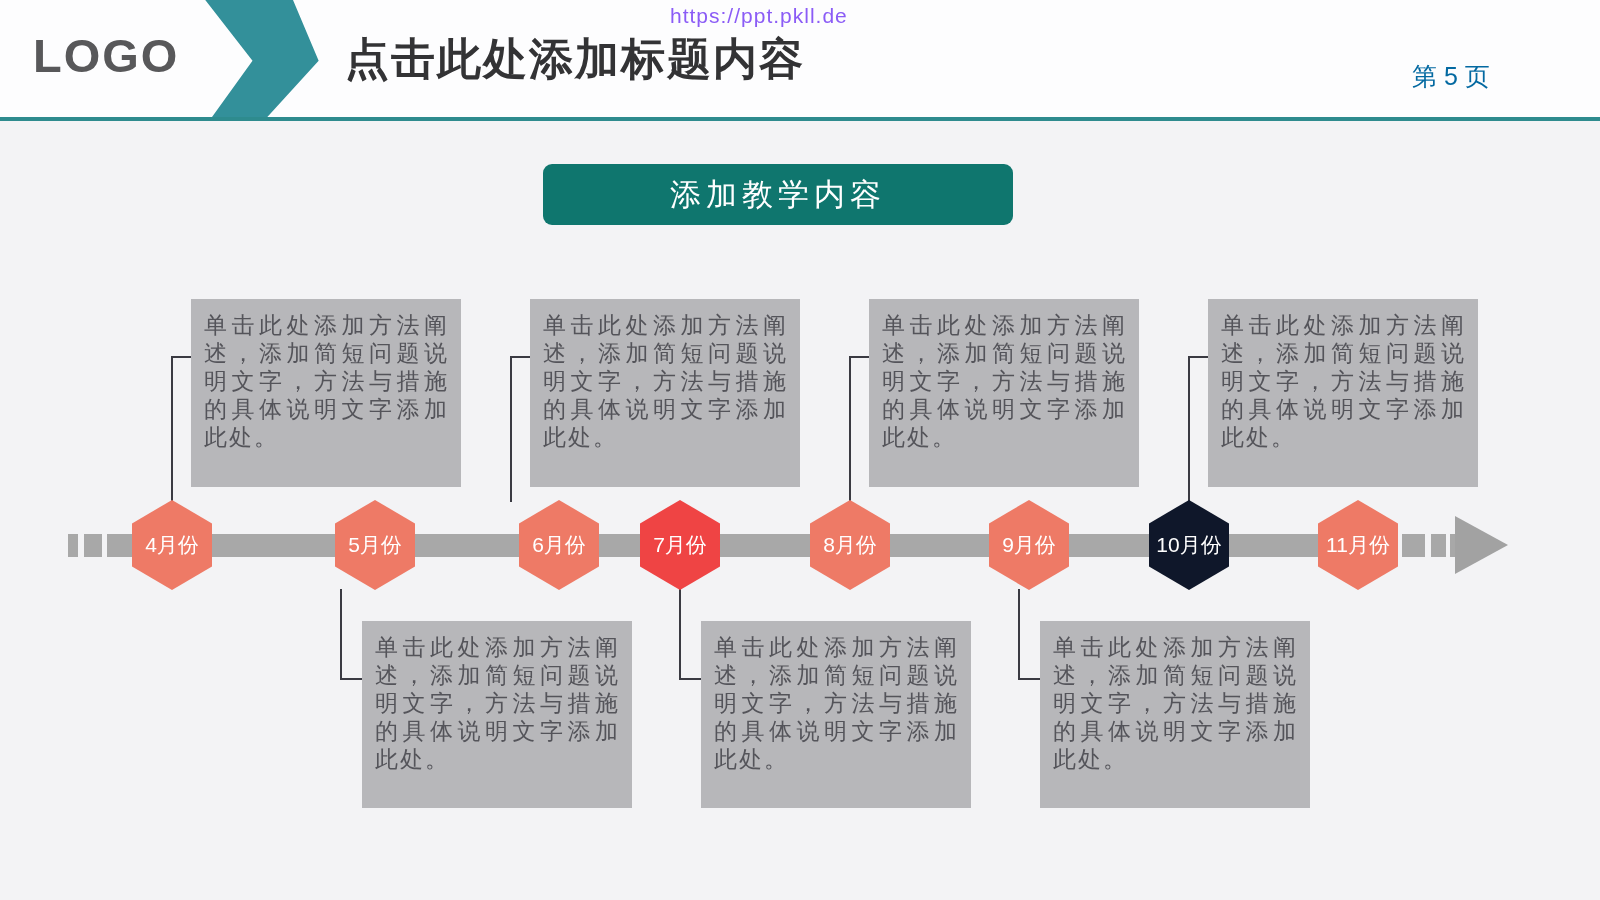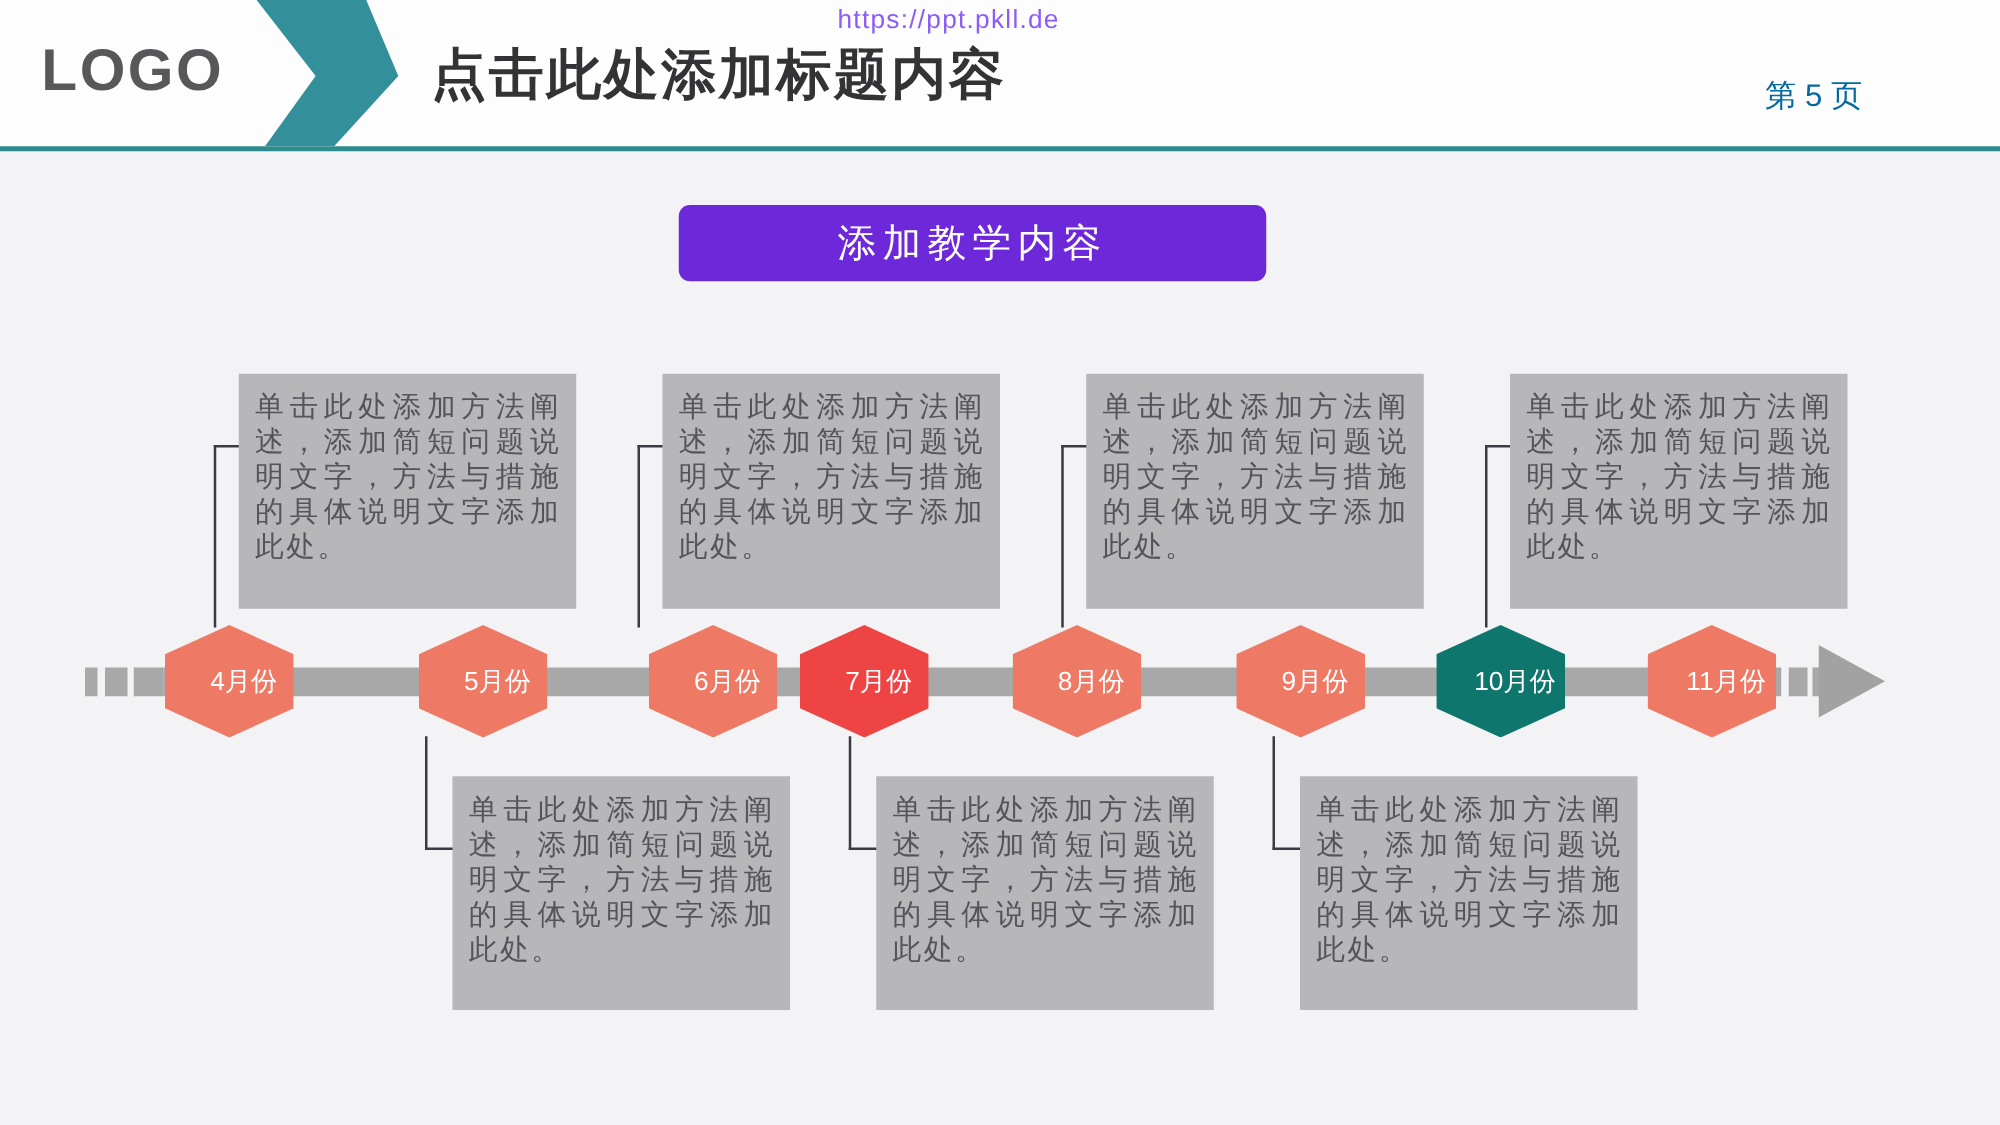--- a/index.html
+++ b/index.html
@@ -14,31 +14,31 @@
         color:#58585a;letter-spacing:2px;}
   .chevron{position:absolute;left:185px;top:0;width:135px;height:117px;background:#33909a;
         clip-path:polygon(15% 0,80% 0,99% 52%,61% 100%,20% 100%,50% 52%);}
   .title{position:absolute;left:345px;top:30px;font-size:44px;font-weight:bold;
         color:#333335;letter-spacing:2px;white-space:nowrap;}
   .watermark{position:absolute;left:670px;top:4px;font-size:21px;font-weight:normal;
         color:#8b5cf6;letter-spacing:1px;}
   .page-number{position:absolute;left:1412px;top:60px;font-size:25px;color:#0369a1;}
   .divider{position:absolute;left:0;top:117px;width:1600px;height:4px;background:#2e8b8e;}
   
-  .banner{position:absolute;left:543px;top:164px;width:470px;height:61px;background:#6d28d9;
+  .banner{position:absolute;left:543px;top:164px;width:470px;height:61px;background:#0f766e;
         border-radius:9px;color:#ffffff;font-size:31px;letter-spacing:5px;
         display:flex;align-items:center;justify-content:center;}
   
   .tl-dash,.tl-bar{position:absolute;top:534px;height:23px;background:#a8a8a8;}
   .tl-arrow{position:absolute;left:1455px;top:516px;width:0;height:0;
         border-top:29px solid transparent;border-bottom:29px solid transparent;
         border-left:53px solid #a2a2a2;}
   .hex{position:absolute;top:500px;width:80px;height:90px;
         clip-path:polygon(50% 0,100% 26%,100% 74%,50% 100%,0 74%,0 26%);
-        display:flex;align-items:center;justify-content:center;padding-left:23px;}
+        display:flex;align-items:center;justify-content:center;}
   .hex-label{color:#ffffff;font-size:21px;white-space:nowrap;}
   .desc-box{position:absolute;width:270px;background:#b7b7ba;box-sizing:border-box;
         padding:12px 12px 0 13px;color:#54545a;font-size:23px;line-height:28px;
         letter-spacing:2px;text-align:justify;}
   .desc-box.above{top:299px;height:188px;}
   .desc-box.below{top:621px;height:187px;}
   .connector{position:absolute;box-sizing:border-box;}
   .connector.above{top:356px;width:21px;height:146px;
         border-left:2px solid #3a3a42;border-top:2px solid #3a3a42;}
   .connector.below{top:589px;width:23px;height:91px;
@@ -96,21 +96,21 @@
       <div class="hex" style="left: 810px; background: rgb(238, 122, 102);">
         <div class="hex-label">8月份</div>
       </div>
       <div class="connector below" style="left: 1018px;"></div>
       <div class="desc-box below" style="left: 1040px;">单击此处添加方法阐述，添加简短问题说明文字，方法与措施的具体说明文字添加此处。</div>
       <div class="hex" style="left: 979px; background: rgb(238, 122, 102); margin-left: 10px;">
         <div class="hex-label">9月份</div>
       </div>
       <div class="connector above" style="left: 1188px;"></div>
       <div class="desc-box above" style="left: 1208px;">单击此处添加方法阐述，添加简短问题说明文字，方法与措施的具体说明文字添加此处。</div>
-      <div class="hex" style="left: 1149px; background: #0f766e; text-align: center;">
+      <div class="hex" style="left: 1149px; background: #0f172a; text-align: center;">
         <div class="hex-label">10月份</div>
       </div>
       <div class="hex" style="left: 1318px; background: rgb(238, 122, 102);">
         <div class="hex-label">11月份</div>
       </div>
     </div>
 
 </div>
 
 </body></html>

